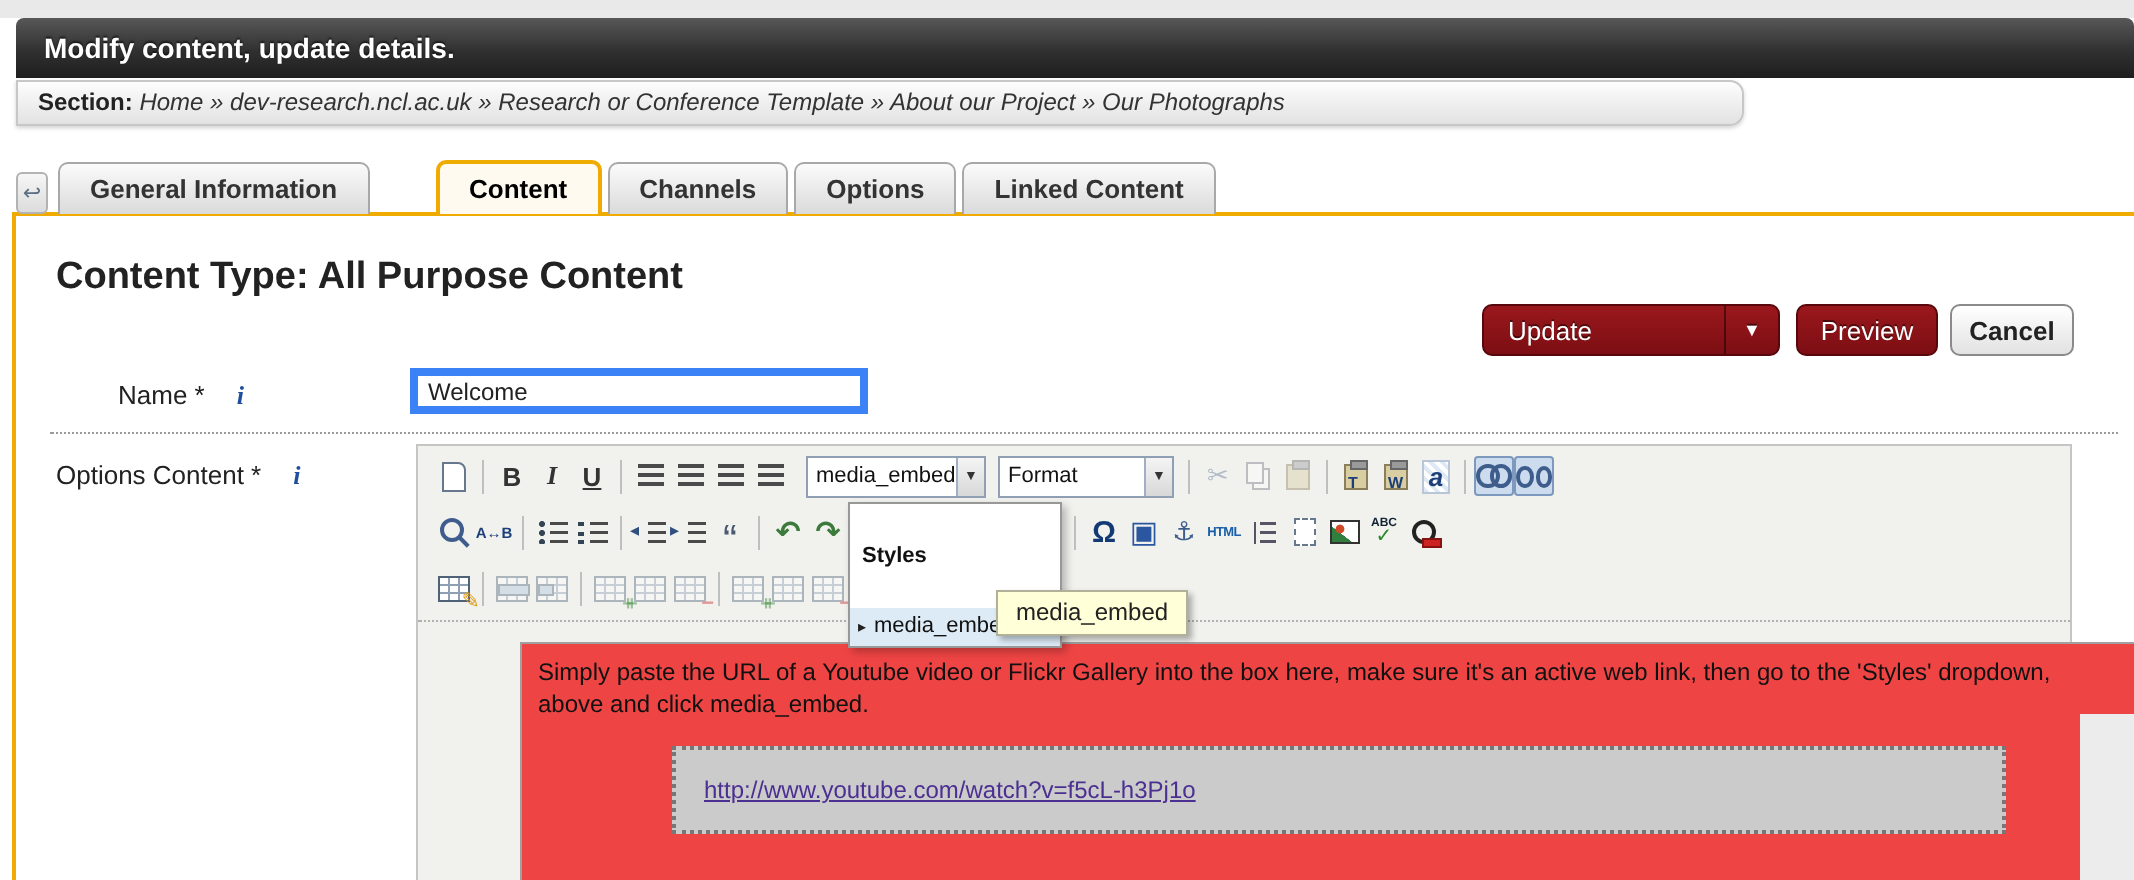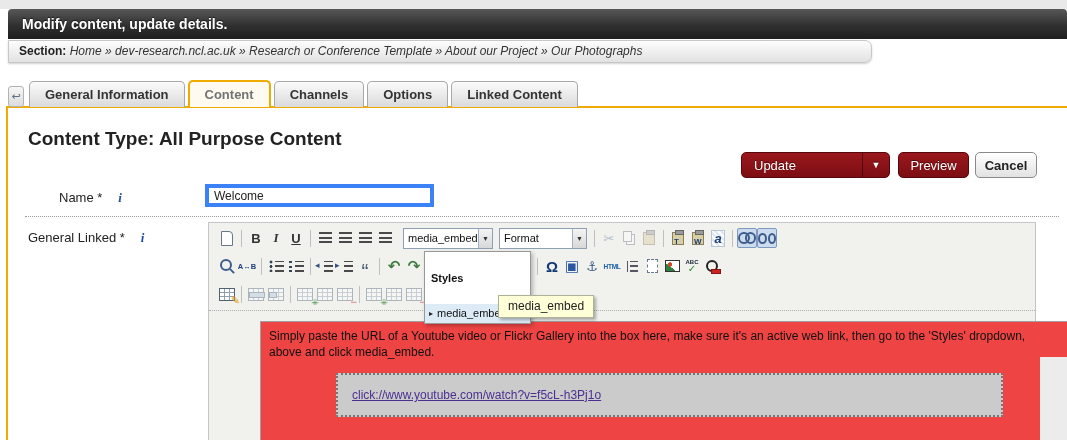--- a/index.html
+++ b/index.html
@@ -24,21 +24,21 @@
   .section-bar .path { font-style:italic; color:#333; }
 
   
   .tabs-row { position:absolute; left:8px; top:80px; height:27px; display:flex; align-items:flex-end; z-index:3; }
   .back-box { width:16px; height:21px; margin-right:5px; background:linear-gradient(#f6f6f6,#dcdcdc);
     border:1px solid #b3b3b3; border-radius:3px; color:#5c6f85; font-size:11px; display:flex;
     align-items:center; justify-content:center; }
   .tab { height:26px; padding:0 15px; margin-right:3px; display:flex; align-items:center;
     font-size:13px; font-weight:bold; color:#333; background:linear-gradient(#fbfbfb,#dadada);
     border:1px solid #a8a8a8; border-bottom:none; border-radius:5px 5px 0 0; cursor:default; }
-  .tab.active { background:#fefaf0; border:2px solid #f0ab00; border-bottom:none; color:#737373; height:27px; }
+  .tab.active { background:#fefaf0; border:2px solid #f0ab00; border-bottom:none; color:#000000; height:27px;margin-left:30px; }
 
   .accent-line { position:absolute; left:6px; top:106px; width:1061px; height:2px; background:#f0ab00; }
   .accent-left { position:absolute; left:6px; top:106px; width:2px; height:334px; background:#f0ab00; }
 
   .content-type { position:absolute; left:28px; top:128px; font-size:19px; color:#222;font-weight:bold; }
 
   
   .btn-red { position:absolute; top:152px; height:26px; border-radius:5px;
     background:linear-gradient(#9a181d,#7c0e13); border:1px solid #58080c; color:#fff;
     font-weight:normal; font-size:13px; display:flex; align-items:center; text-shadow:0 -1px 0 rgba(0,0,0,.5); cursor:pointer; }
@@ -208,21 +208,21 @@
 
   <div class="field-label" style="left:28px; top:190px;margin-left:31px;">
     <span>Name *</span>
     <span class="info-i">i</span>
   </div>
   <input class="name-input" type="text" value="Welcome" style="">
 
   <div class="dotted-sep"></div>
 
   <div class="field-label" style="left:28px; top:230px;">
-    <span>General Linked *</span>
+    <span>Options Content *</span>
     <span class="info-i">i</span>
   </div>
 
   <div class="editor">
 
     <div class="tb-row tb-row1">
       <span class="tbi">
           <span class="i-page"></span>
         </span>
       <span class="sep"></span>
@@ -360,21 +360,21 @@
       <span class="tbi m-merge dis">
           <span class="i-table"></span>
         </span>
     </div>
 
     <div class="tb-sep-line"></div>
 
     <div class="edit-area">
       <p>Simply paste the URL of a Youtube video or Flickr Gallery into the box here, make sure it's an active web link, then go to the 'Styles' dropdown, above and click media_embed.</p>
       <div class="embed-box">
-        <a>click://www.youtube.com/watch?v=f5cL-h3Pj1o</a>
+        <a>http://www.youtube.com/watch?v=f5cL-h3Pj1o</a>
       </div>
     </div>
   </div>
 
   <div class="styles-panel">
     <div class="hd">Styles</div>
     <div class="it">
       <span class="tri">▸</span>
       <span>media_embed</span>
     </div>

